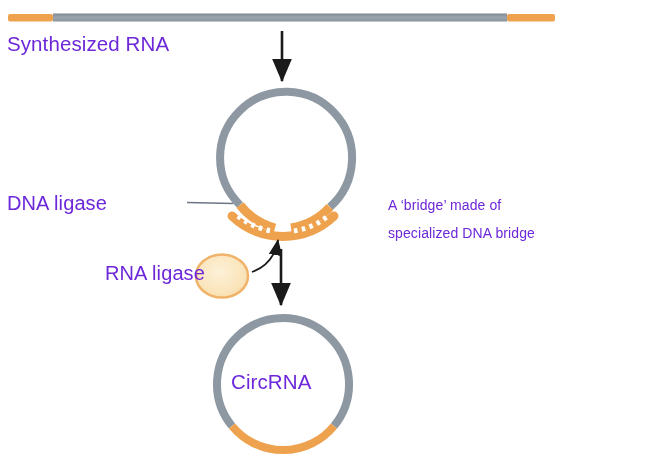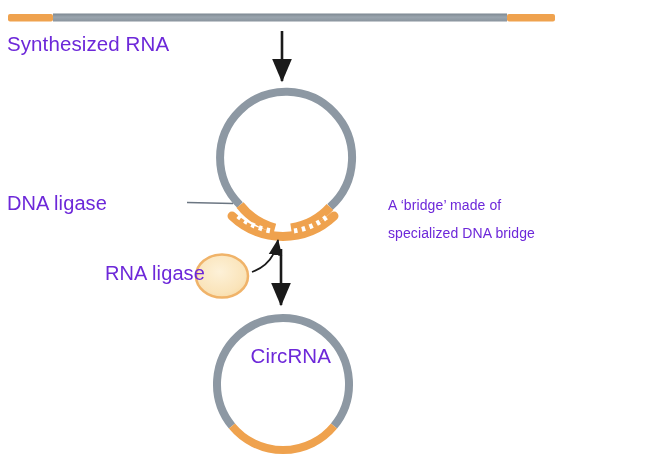--- a/index.html
+++ b/index.html
@@ -16,21 +16,21 @@
     position:absolute;
     font-family:"Liberation Sans", sans-serif;
     color:#6d28d9;
     white-space:nowrap;
     letter-spacing:0.1px;
   }
   .lbl-synth{left:7px;top:32px;font-size:20.5px;}
   .lbl-comp{left:7px;top:190px;font-size:20px;line-height:27px;}
   .lbl-ligase{left:77px;top:262px;font-size:20px;margin-left:28px;}
   .lbl-annot{left:388px;top:191px;font-size:14px;line-height:28px;}
-  .lbl-circ{left:231px;top:344px;width:100px;text-align:right;font-size:20.5px;}
+  .lbl-circ{left:231px;top:370px;width:100px;text-align:left;font-size:20.5px;}
 </style>
 </head>
 <body>
 
 <div class="canvas">
 
   <svg width="658" height="457" viewBox="0 0 658 457">
     <defs>
       <marker id="ah" markerWidth="10" markerHeight="9" refX="8.5" refY="4" orient="auto" markerUnits="strokeWidth">
         <path d="M0,0.2 L9,4 L0,7.8 Z" fill="#1a1a1a"></path>

